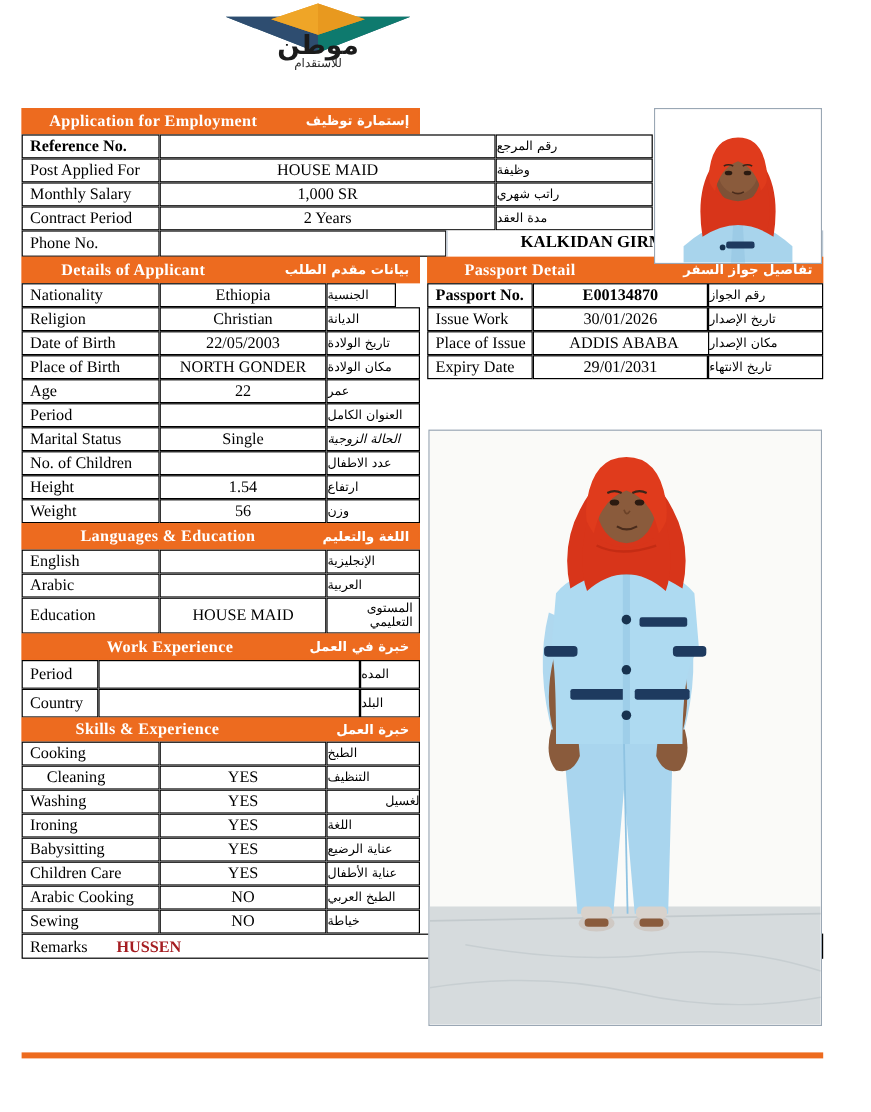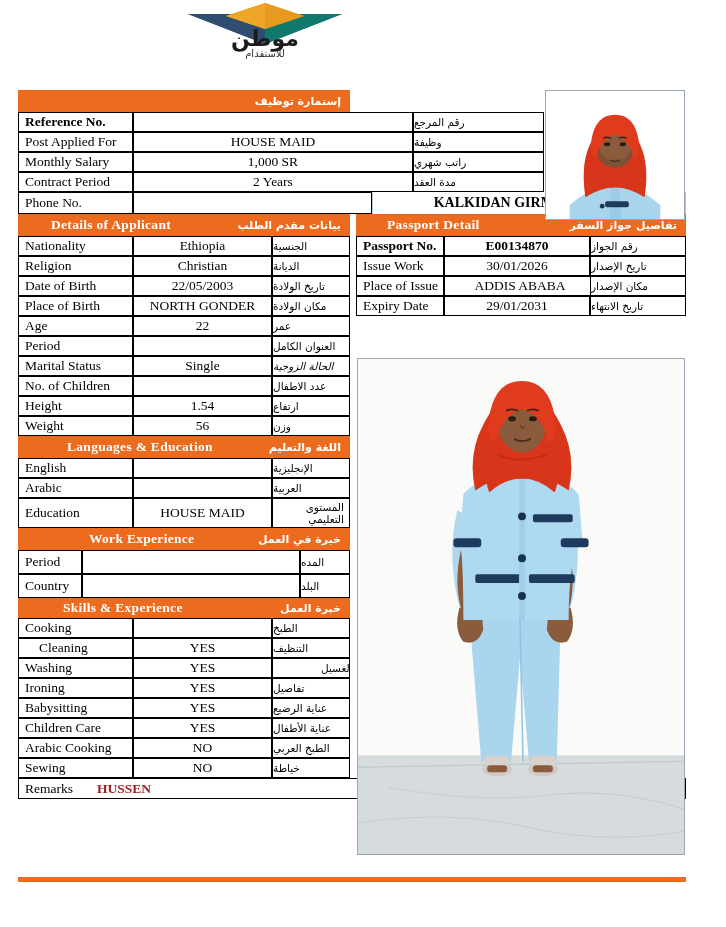--- a/index.html
+++ b/index.html
@@ -85,20 +85,21 @@
     <polygon points="91,1 52,14 91,27" fill="#EFA527"></polygon>
   </svg>
 
   <div id="logo-arabic">موطن</div>
   <div id="logo-arabic2">للاستقدام</div>
 
 </div>
 
 <div id="tables">
     <div class="band" style="left: 18px; top: 90px; width: 332px; height: 22px; position: absolute;">
+      <span class="en" style="position: absolute; left: 22px; top: 50%; transform: translateY(-50%); white-space: nowrap;">Application for Employment</span>
       <span class="arh" style="position: absolute; right: 8px; top: 50%; transform: translateY(-50%); white-space: nowrap;">إستمارة توظيف</span>
     </div>
     <div class="cell lbl" style="left: 18px; top: 112px; width: 115px; height: 20px; font-weight: bold;">Reference No.</div>
     <div class="cell val" style="left: 133px; top: 112px; width: 280px; height: 20px;"></div>
     <div class="cell ar" style="left: 413px; top: 112px; width: 131px; height: 20px;">رقم المرجع</div>
     <div class="cell lbl" style="left: 18px; top: 132px; width: 115px; height: 20px;">Post Applied For</div>
     <div class="cell val" style="left: 133px; top: 132px; width: 280px; height: 20px;">HOUSE MAID</div>
     <div class="cell ar" style="left: 413px; top: 132px; width: 131px; height: 20px;">وظيفة</div>
     <div class="cell lbl" style="left: 18px; top: 152px; width: 115px; height: 20px;">Monthly Salary</div>
     <div class="cell val" style="left: 133px; top: 152px; width: 280px; height: 20px;">1,000 SR</div>
@@ -112,21 +113,21 @@
     <div class="band" style="left: 18px; top: 214px; width: 332px; height: 22px; position: absolute;">
       <span class="en" style="position: absolute; left: 32px; top: 50%; transform: translateY(-50%); white-space: nowrap;">Details of Applicant</span>
       <span class="arh" style="position: absolute; right: 8px; top: 50%; transform: translateY(-50%); white-space: nowrap; text-align: center;">بيانات مقدم الطلب</span>
     </div>
     <div class="band" style="left: 356px; top: 214px; width: 330px; height: 22px; position: absolute;">
       <span class="en" style="position: absolute; left: 30px; top: 50%; transform: translateY(-50%); white-space: nowrap;">Passport Detail</span>
       <span class="arh" style="position: absolute; right: 8px; top: 50%; transform: translateY(-50%); white-space: nowrap;">تفاصيل جواز السفر</span>
     </div>
     <div class="cell lbl" style="left: 18px; top: 236px; width: 115px; height: 20px;">Nationality</div>
     <div class="cell val" style="left: 133px; top: 236px; width: 139px; height: 20px;">Ethiopia</div>
-    <div class="cell ar" style="left: 272px; top: 236px; width: 78px; height: 20px;">الجنسية</div>
+    <div class="cell ar" style="left: 272px; top: 236px; width: 58px; height: 20px;">الجنسية</div>
     <div class="cell lbl" style="left: 18px; top: 256px; width: 115px; height: 20px;">Religion</div>
     <div class="cell val" style="left: 133px; top: 256px; width: 139px; height: 20px;">Christian</div>
     <div class="cell ar" style="left: 272px; top: 256px; width: 78px; height: 20px;">الديانة</div>
     <div class="cell lbl" style="left: 18px; top: 276px; width: 115px; height: 20px;">Date of Birth</div>
     <div class="cell val" style="left: 133px; top: 276px; width: 139px; height: 20px;">22/05/2003</div>
     <div class="cell ar" style="left: 272px; top: 276px; width: 78px; height: 20px;">تاريخ الولادة</div>
     <div class="cell lbl" style="left: 18px; top: 296px; width: 115px; height: 20px;">Place of Birth</div>
     <div class="cell val" style="left: 133px; top: 296px; width: 139px; height: 20px;">NORTH GONDER</div>
     <div class="cell ar" style="left: 272px; top: 296px; width: 78px; height: 20px;">مكان الولادة</div>
     <div class="cell lbl" style="left: 18px; top: 316px; width: 115px; height: 20px;">Age</div>
@@ -190,21 +191,21 @@
     <div class="cell val" style="left: 133px; top: 618px; width: 139px; height: 20px;"></div>
     <div class="cell ar" style="left: 272px; top: 618px; width: 78px; height: 20px;">الطبخ</div>
     <div class="cell lbl" style="left: 18px; top: 638px; width: 115px; height: 20px; padding-left: 20px;">Cleaning</div>
     <div class="cell val" style="left: 133px; top: 638px; width: 139px; height: 20px;">YES</div>
     <div class="cell ar" style="left: 272px; top: 638px; width: 78px; height: 20px;">التنظيف</div>
     <div class="cell lbl" style="left: 18px; top: 658px; width: 115px; height: 20px;">Washing</div>
     <div class="cell val" style="left: 133px; top: 658px; width: 139px; height: 20px;">YES</div>
     <div class="cell ar" style="left: 272px; top: 658px; width: 78px; height: 20px; padding-left: 48px;">الغسيل</div>
     <div class="cell lbl" style="left: 18px; top: 678px; width: 115px; height: 20px;">Ironing</div>
     <div class="cell val" style="left: 133px; top: 678px; width: 139px; height: 20px;">YES</div>
-    <div class="cell ar" style="left: 272px; top: 678px; width: 78px; height: 20px;">تفاصيل</div>
+    <div class="cell ar" style="left: 272px; top: 678px; width: 78px; height: 20px;">اللغة</div>
     <div class="cell lbl" style="left: 18px; top: 698px; width: 115px; height: 20px;">Babysitting</div>
     <div class="cell val" style="left: 133px; top: 698px; width: 139px; height: 20px;">YES</div>
     <div class="cell ar" style="left: 272px; top: 698px; width: 78px; height: 20px;">عناية الرضيع</div>
     <div class="cell lbl" style="left: 18px; top: 718px; width: 115px; height: 20px;">Children Care</div>
     <div class="cell val" style="left: 133px; top: 718px; width: 139px; height: 20px;">YES</div>
     <div class="cell ar" style="left: 272px; top: 718px; width: 78px; height: 20px;">عناية الأطفال</div>
     <div class="cell lbl" style="left: 18px; top: 738px; width: 115px; height: 20px;">Arabic Cooking</div>
     <div class="cell val" style="left: 133px; top: 738px; width: 139px; height: 20px;">NO</div>
     <div class="cell ar" style="left: 272px; top: 738px; width: 78px; height: 20px;">الطبخ العربي</div>
     <div class="cell lbl" style="left: 18px; top: 758px; width: 115px; height: 20px;">Sewing</div>

